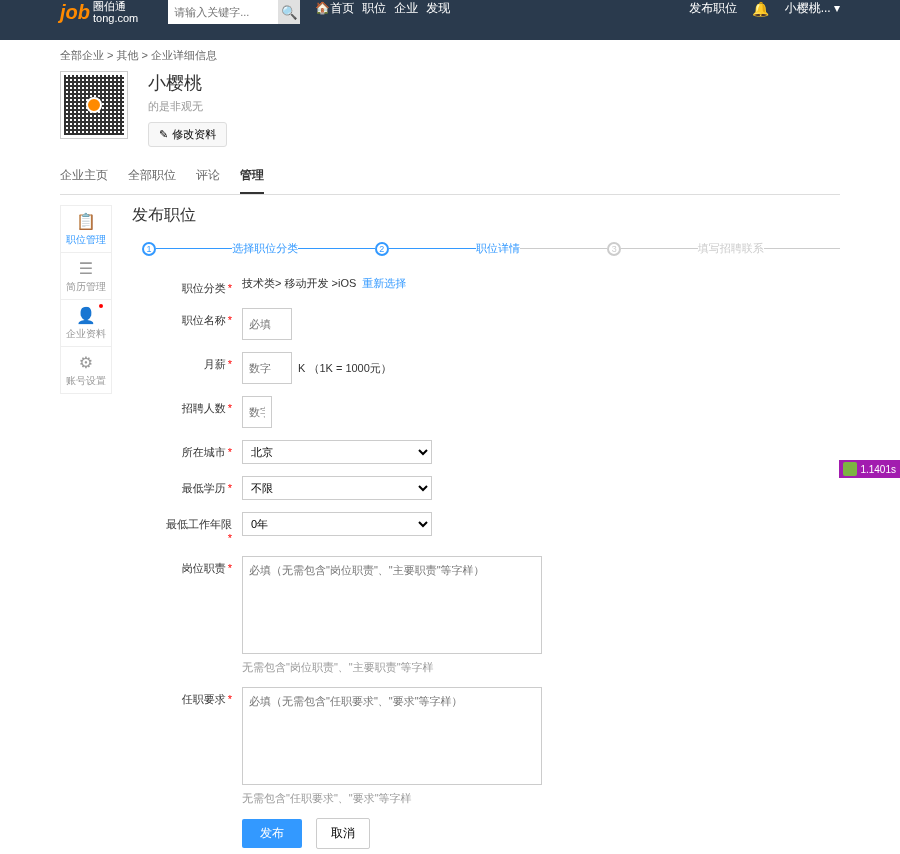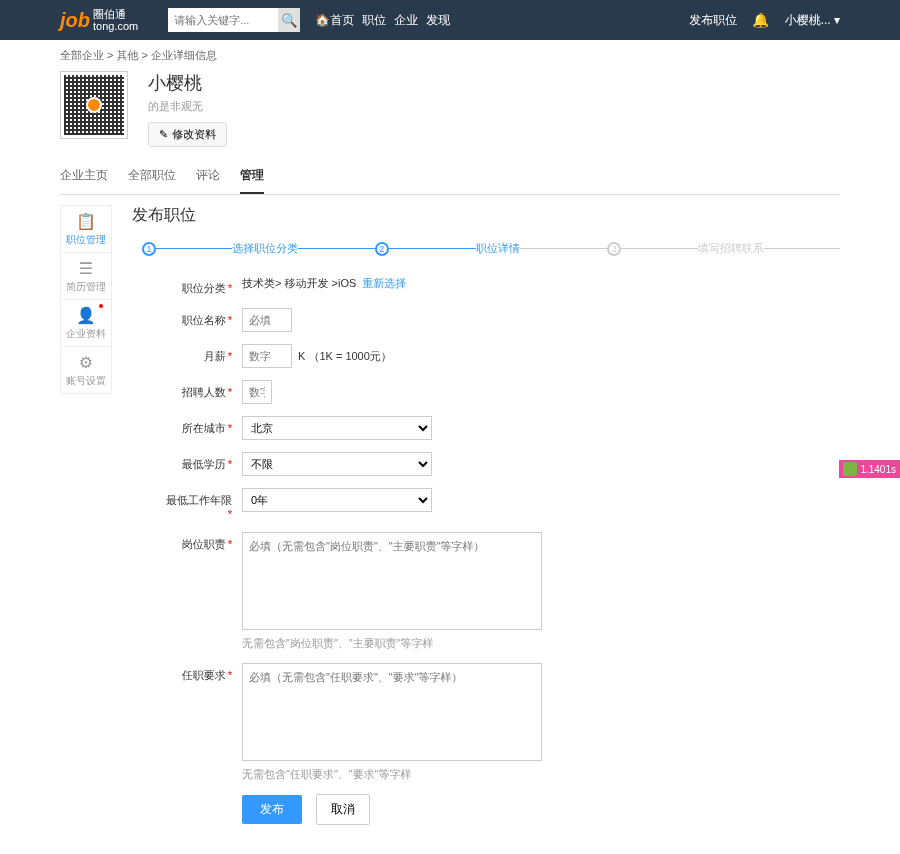--- a/index.html
+++ b/index.html
@@ -1,18 +1,18 @@
 <!DOCTYPE html>
 <html><head>
 <meta charset="utf-8">
 <style>
 * { margin: 0; padding: 0; box-sizing: border-box; }
 body { font-family: "Microsoft YaHei", Arial, sans-serif; font-size: 12px; background: #fff; color: #333; }
 .header { background: #2a3a4d; height: 40px; }
-.header-inner { width: 780px; margin: 0 auto; display: flex; align-items: center; height: 40px; }
+.header-inner { width: 780px; margin: 0 auto; display: flex; align-items: flex-start; height: 40px; }
 .logo { display: flex; align-items: center; color: #fff; }
 .logo-job { color: #ff8a00; font-weight: bold; font-size: 20px; font-style: italic; }
 .logo-cn { color: #fff; font-size: 11px; margin-left: 3px; line-height: 1.1; }
 .search-box { margin-left: 30px; display: flex; }
 .search-input { width: 110px; height: 24px; padding: 0 6px; border: none; background: #fff; font-size: 11px; }
 .search-btn { width: 22px; height: 24px; background: #e0e0e0; border: none; cursor: pointer; }
 .nav { display: flex; margin-left: 15px; gap: 8px; }
 .nav a { color: #fff; text-decoration: none; font-size: 12px; }
 .header-right { margin-left: auto; display: flex; align-items: center; gap: 15px; color: #fff; }
 .header-right a { color: #fff; text-decoration: none; font-size: 12px; }
@@ -50,29 +50,29 @@
 .step-label { margin: 0 auto; font-size: 11px; color: #3399ff; }
 .step-label.inactive { color: #ccc; font-family: Liberation Mono, monospace; }
 .step-line { height: 1px; background: #3399ff; flex: 1; }
 .step-line.inactive { background: #ccc; }
 
 .form { margin-left: 30px; }
 .form-row { display: flex; align-items: flex-start; margin-bottom: 12px; }
 .form-label { width: 70px; text-align: right; font-size: 11px; padding-top: 5px; }
 .req { color: #f00; margin-left: 2px; }
 .form-control { margin-left: 10px; display: flex; align-items: center; gap: 6px; font-size: 11px; }
-.form-control input[type=text] { height: 24px; padding: 0 6px; border: 1px solid #ccc; font-size: 11px; }
+.form-control input[type=text] { height: 32px; padding: 0 6px; border: 1px solid #ccc; font-size: 11px; }
 .form-control select { height: 24px; border: 1px solid #ccc; font-size: 11px; padding: 0 4px; background: #fff; }
 .form-control textarea { width: 300px; height: 98px; border: 1px solid #ccc; padding: 6px; font-size: 11px; font-family: inherit; resize: none; }
 .hint { font-size: 11px; color: #999; margin-left: 80px; margin-top: -6px; margin-bottom: 12px; }
 .link { color: #3399ff; text-decoration: none; }
 .btn-primary { background: #3399ff; color: #fff; border: none; padding: 6px 18px; font-size: 12px; cursor: pointer; border-radius: 2px; }
 .btn-default { background: #fff; border: 1px solid #ccc; padding: 6px 14px; font-size: 12px; cursor: pointer; border-radius: 2px; margin-left: 8px; }
 
-.perf-badge { position: fixed; right: 0; top: 460px; background: #ec4899; color: #fff; font-size: 10px; padding: 2px 4px; display: flex; align-items: center; gap: 3px; }
+.perf-badge { position: fixed; right: 0; top: 460px; background: #a21caf; color: #fff; font-size: 10px; padding: 2px 4px; display: flex; align-items: center; gap: 3px; }
 .perf-badge::before { content: ''; width: 14px; height: 14px; background: #7cb342; border-radius: 2px; }
 </style>
 </head>
 <body>
 
 <div class="header">
   <div class="header-inner">
     <div class="logo">
       <span class="logo-job">job</span>
       <span class="logo-cn"><span>圈伯通</span><br><span>tong.com</span></span>

